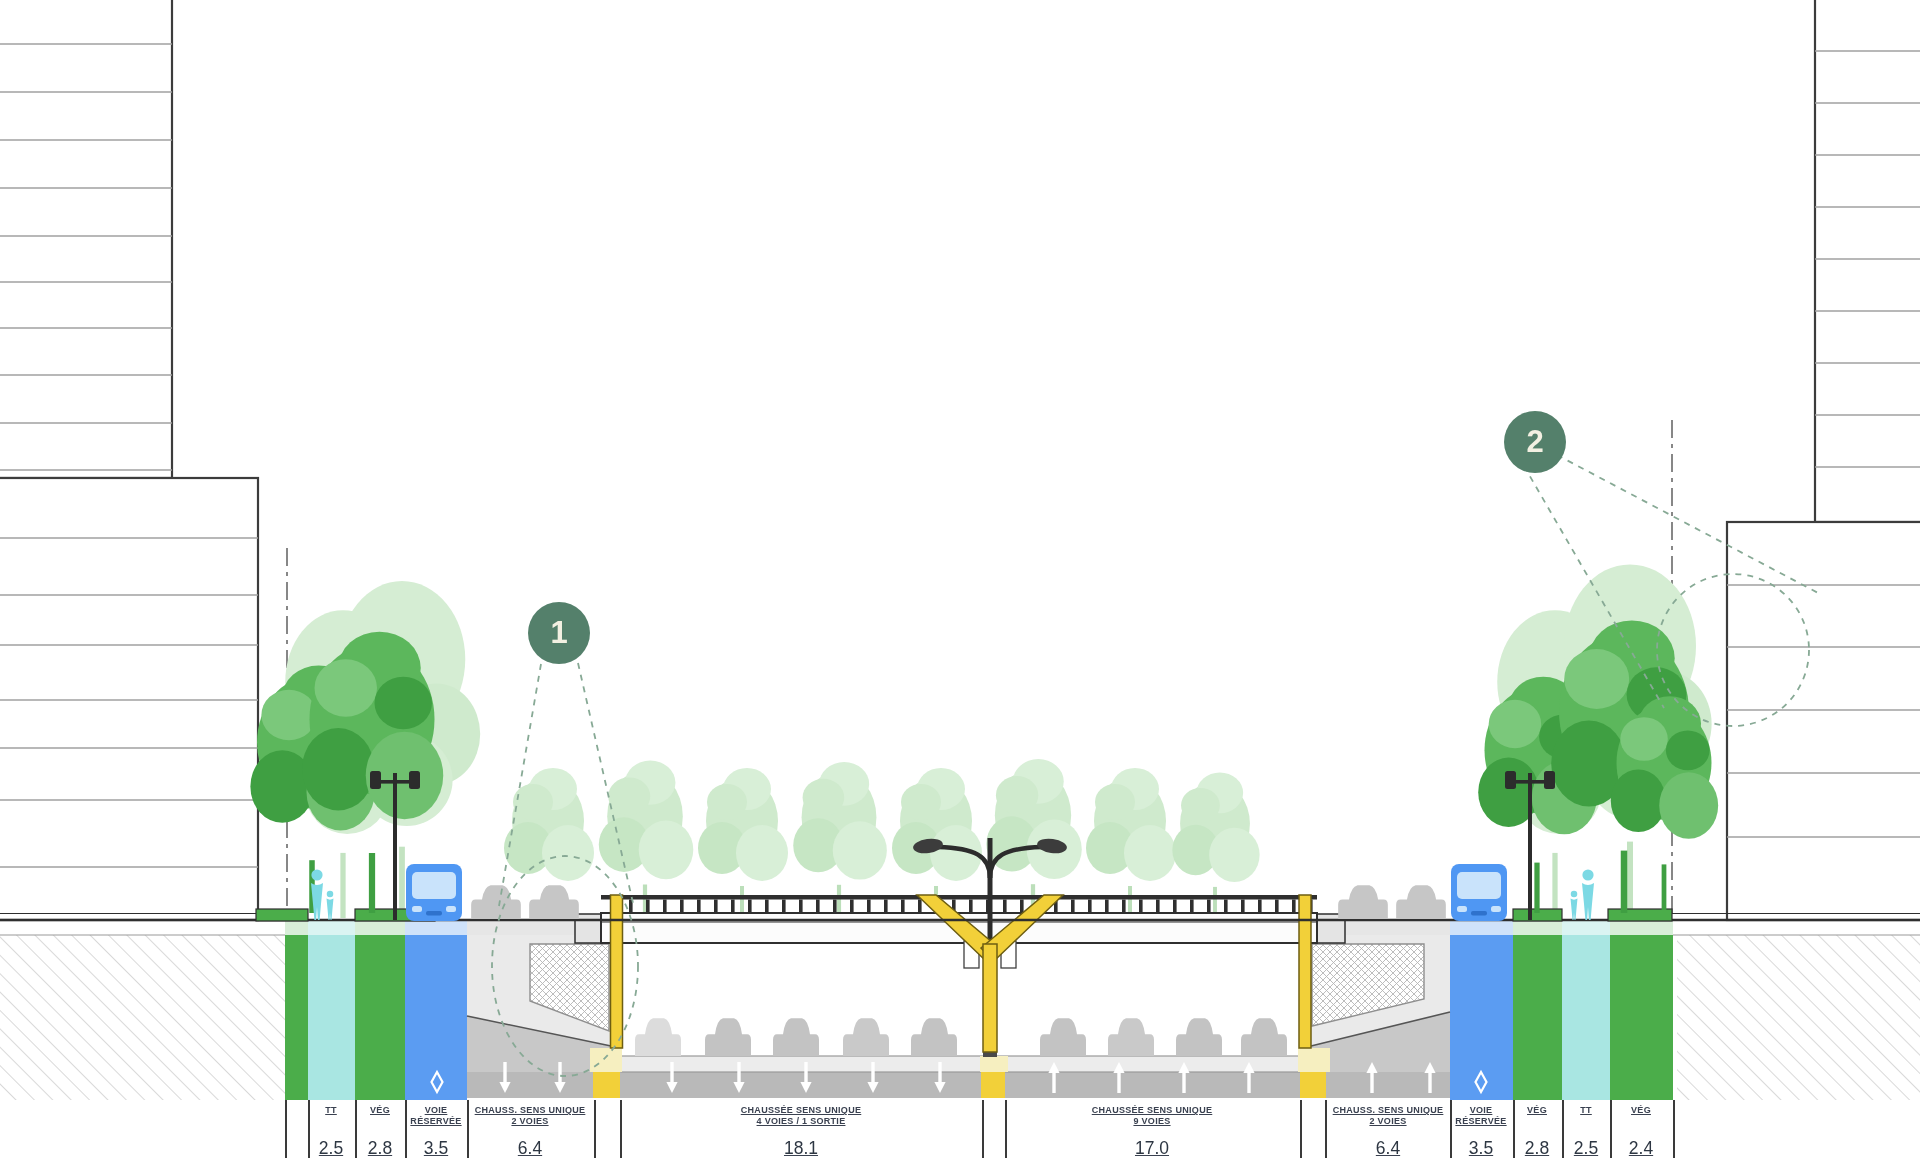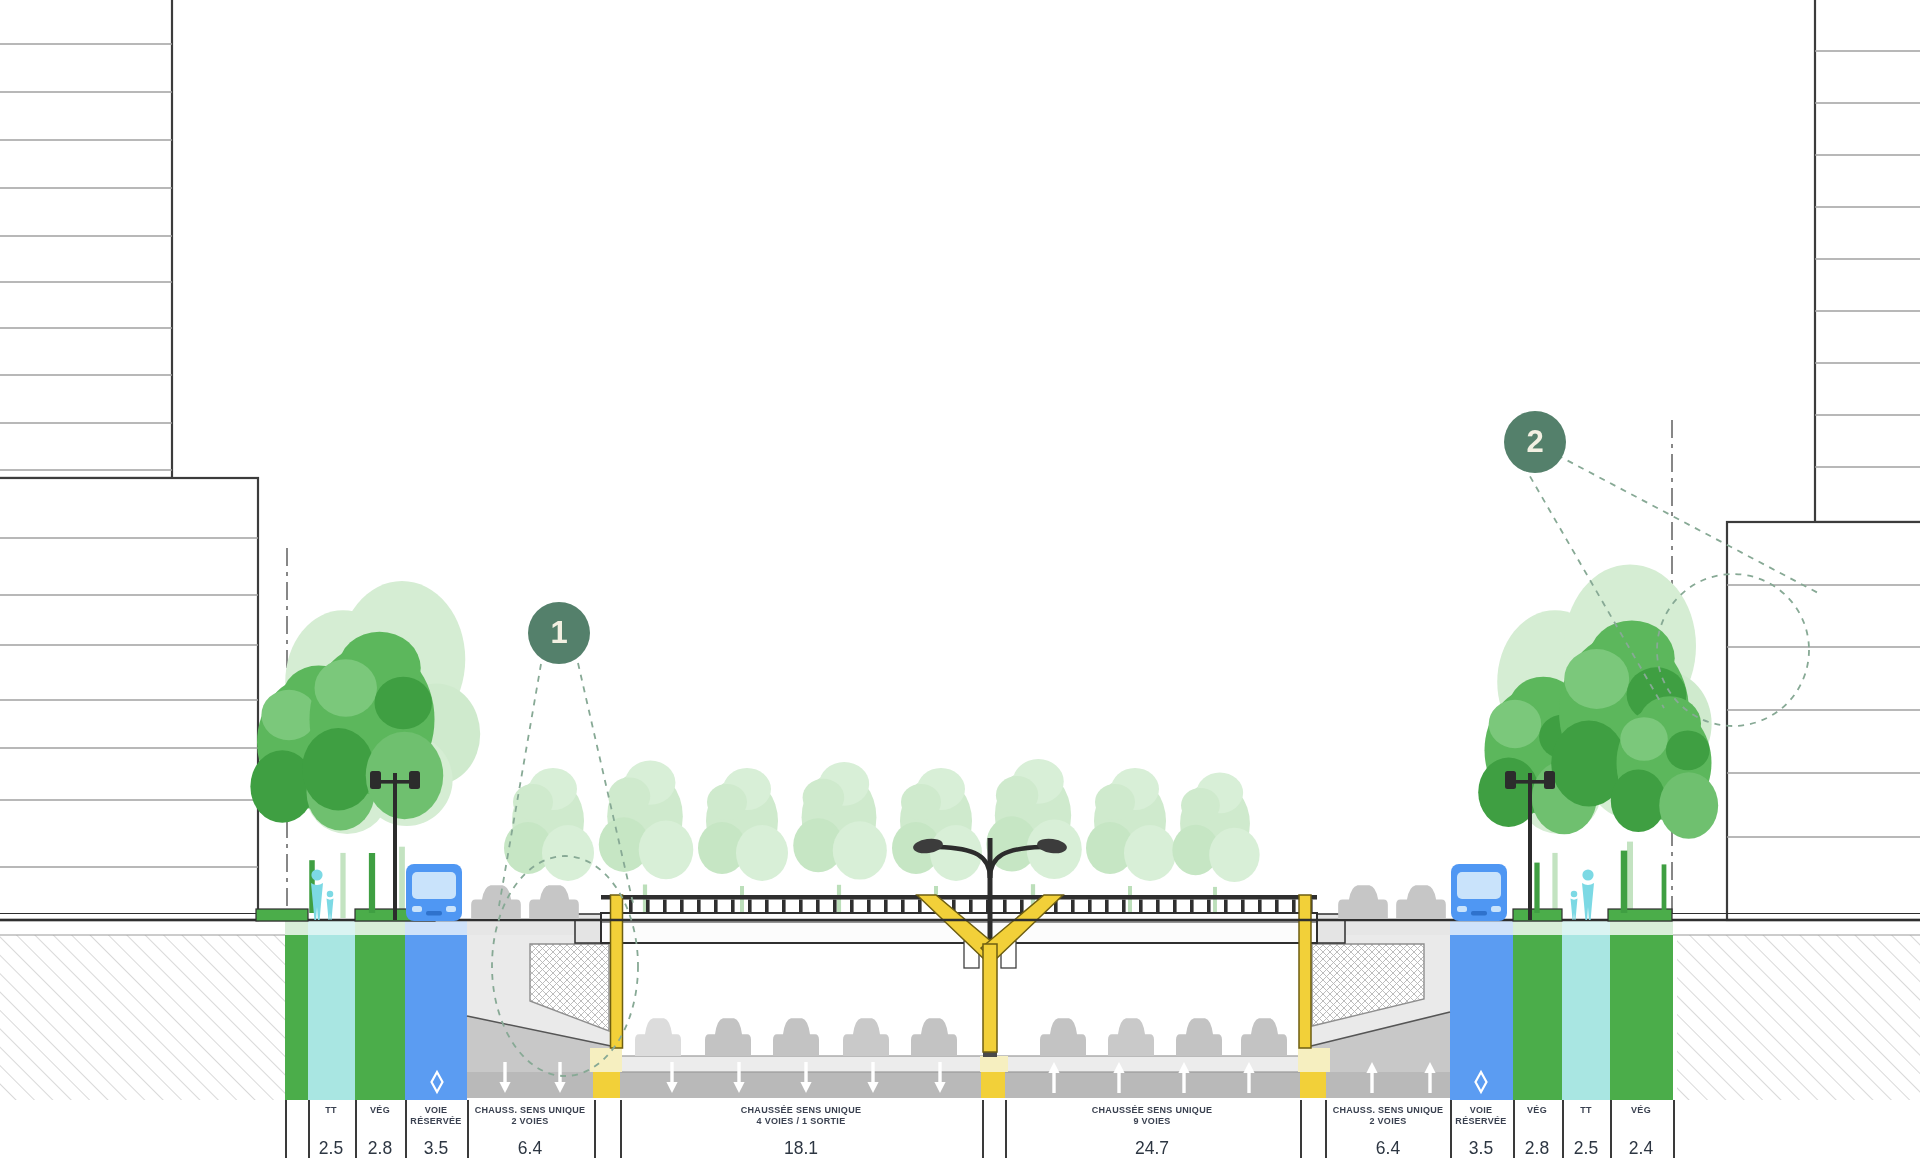--- a/index.html
+++ b/index.html
@@ -9,21 +9,21 @@
 
   
   .marker{position:absolute;width:62px;height:62px;border-radius:50%;background:#54806b;
           display:flex;align-items:center;justify-content:center;
           color:#f3f0e2;font-size:31px;font-weight:bold;}
   #marker-1{left:528px;top:602px;}
   #marker-2{left:1504px;top:411px;}
 
   
   .tick{position:absolute;top:1100px;width:2.4px;height:58px;background:#3a3a3a;}
-  .tcell{position:absolute;top:1105px;width:140px;text-align:center;color:#3a4150;}
+  .tcell{position:absolute;top:1105px;width:140px;text-align:center;color:#3a4150;text-decoration:underline;}
   .tcell .lbl1,.tcell .lbl2{font-size:9px;font-weight:bold;letter-spacing:.3px;line-height:11px;
           white-space:nowrap;min-height:11px;}
   .tcell .num{font-size:17.5px;color:#2d3642;margin-top:11px;}
   .c0{left:261px;} .c1{left:310px;} .c2{left:366px;} .c3{left:460px;} .c4{left:731px;}
   .c5{left:1082px;} .c6{left:1318px;} .c7{left:1411px;} .c8{left:1467px;} .c9{left:1516px;}
   .c10{left:1571px;}
 </style>
 </head>
 <body>
 
@@ -388,21 +388,21 @@
     <div class="num">6.4</div>
   </div>
   <div class="tcell c4">
     <div class="lbl1">CHAUSSÉE SENS UNIQUE</div>
     <div class="lbl2">4 VOIES / 1 SORTIE</div>
     <div class="num">18.1</div>
   </div>
   <div class="tcell c5">
     <div class="lbl1">CHAUSSÉE SENS UNIQUE</div>
     <div class="lbl2">9 VOIES</div>
-    <div class="num">24.7</div>
+    <div class="num">17.0</div>
   </div>
   <div class="tcell c6">
     <div class="lbl1">CHAUSS. SENS UNIQUE</div>
     <div class="lbl2">2 VOIES</div>
     <div class="num">6.4</div>
   </div>
   <div class="tcell c7">
     <div class="lbl1">VOIE</div>
     <div class="lbl2">RÉSERVÉE</div>
     <div class="num">3.5</div>

